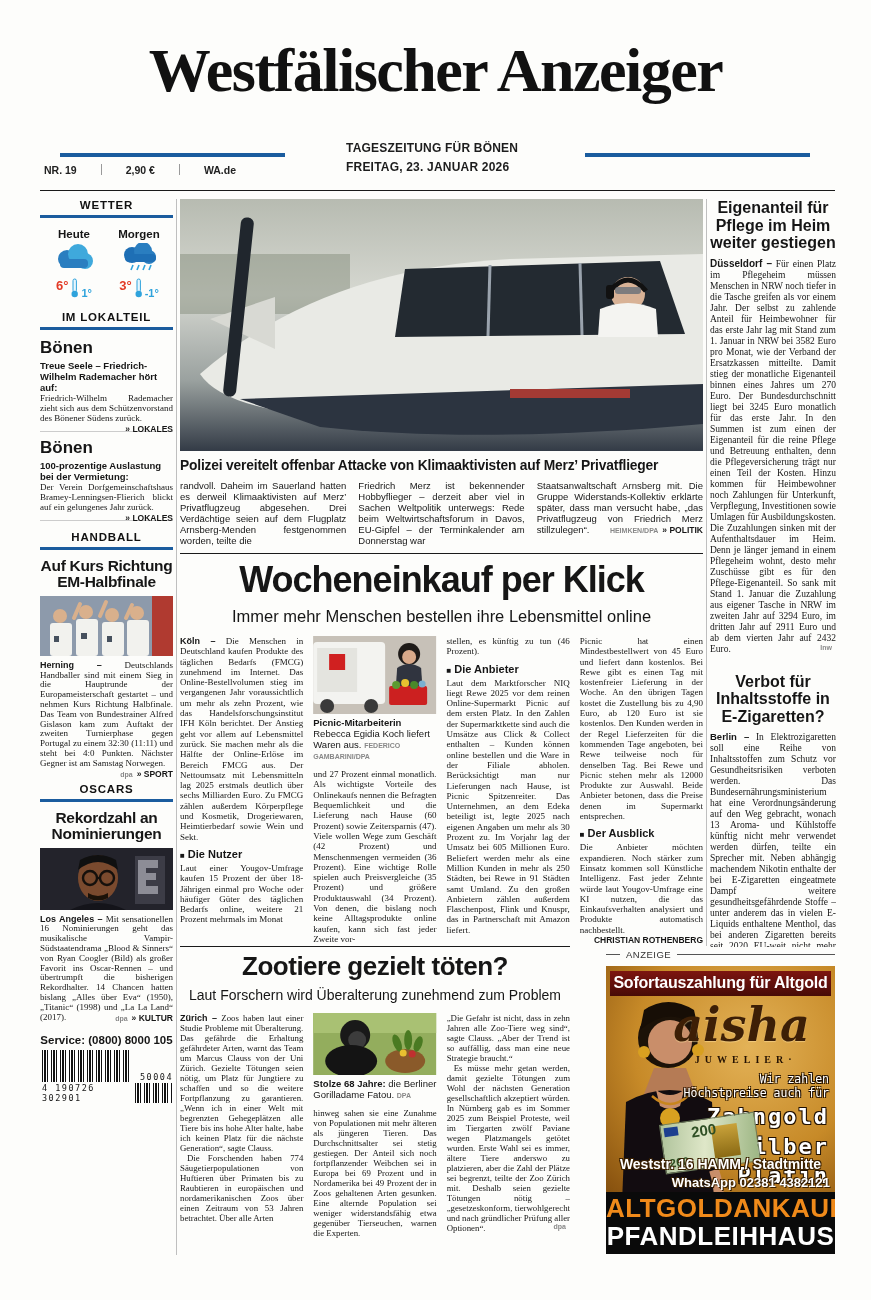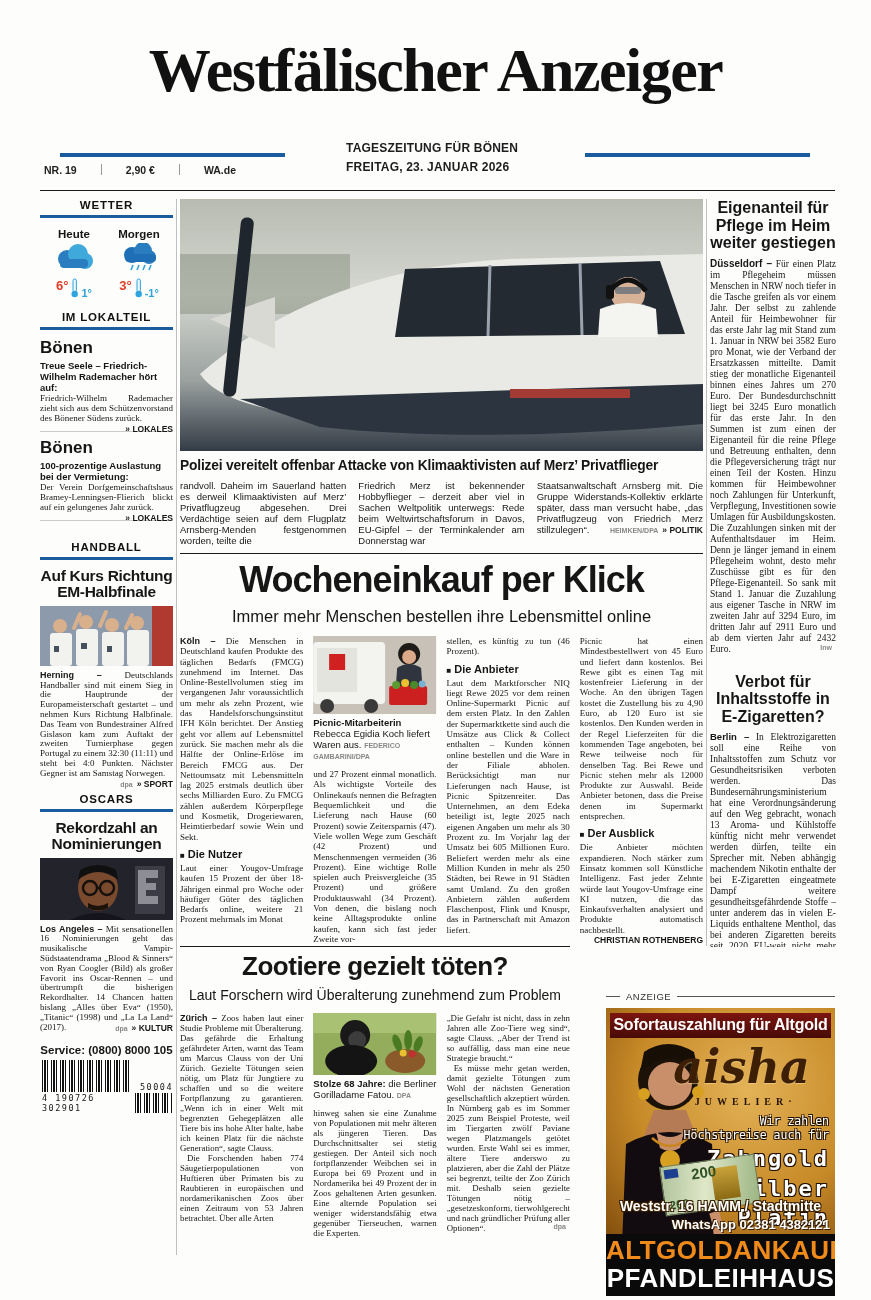--- a/index.html
+++ b/index.html
@@ -77,21 +77,21 @@
   .service { font:700 11.5px "Liberation Sans", sans-serif; text-align:center; margin-top:12px; }
   .bc-row { display:flex; align-items:flex-end; gap:5px; margin-top:4px; padding-left:2px; }
   .bc-main { width:88px; }
   .bc-stripes { height:32px; background:repeating-linear-gradient(90deg,#111 0 1px,#fff 1px 2px,#111 2px 4px,#fff 4px 5px,#111 5px 6px,#fff 6px 9px); }
   .bc-digits { font:8.5px "DejaVu Sans Mono", monospace; letter-spacing:1.5px; margin-top:1px; }
   .bc-small { width:38px; }
   .bc-small .bc-stripes { height:20px; }
   .bc-small .bc-digits { margin:0 0 1px; text-align:right; }
 
   
-  .ad { left:578px; top:991px; width:257px;padding-left:28px; }
+  .ad { left:578px; top:949px; width:257px;padding-left:28px; }
   .ad-label-row { display:flex; align-items:center; gap:6px; }
   .ad-label { font:9.5px "Liberation Sans", sans-serif; color:#333; letter-spacing:.5px; }
   .ad-line-s { width:14px; border-top:1px solid #555; }
   .ad-line-l { flex:1; border-top:1px solid #555; }
   .ad-box { position:relative; margin-top:6px; height:288px; overflow:hidden;
             background:radial-gradient(circle at 62% 28%, #e3b257 0%, #c78a28 45%, #8a5410 78%, #5e3608 100%); }
   .ad-banner { position:absolute; top:5px; left:4px; right:4px; padding:3px 0 4px; text-align:center;
                background:linear-gradient(#7d1510,#470b07); color:#fff;
                font:700 16px "Liberation Sans", sans-serif; letter-spacing:-.2px; }
   .ad-brand { position:absolute; top:36px; right:6px; width:175px; text-align:center;
@@ -203,21 +203,21 @@
 
     <div>
       <div class="town-head">Bönen</div>
       <span class="lead">100-prozentige Auslastung bei der Vermietung:</span>
       <p class="rail-body"><span>Der Verein Dorfgemeinschaftshaus Bramey-Lenningsen-Flierich blickt auf ein gelungenes Jahr zurück.</span>
         <span class="ref endline">» LOKALES</span></p>
     </div>
     <div class="divider"></div>
 
 
-    <div class="sec-head" style="margin-top:20px;">HANDBALL</div>
+    <div class="sec-head" style="margin-top:10px;">HANDBALL</div>
     <div class="rail-headline">Auf Kurs Richtung EM-Halbfinale</div>
     <svg class="photo" width="133" height="60" viewBox="0 0 133 60">
       <rect width="133" height="60" fill="#8d9aab"></rect>
         <rect x="112" y="0" width="21" height="60" fill="#b03a30"></rect>
       <g fill="#d9b08c">
           <circle cx="20" cy="20" r="7"></circle>
           <circle cx="46" cy="16" r="7"></circle>
           <circle cx="72" cy="19" r="7"></circle>
           <circle cx="97" cy="17" r="7"></circle>
         </g>

